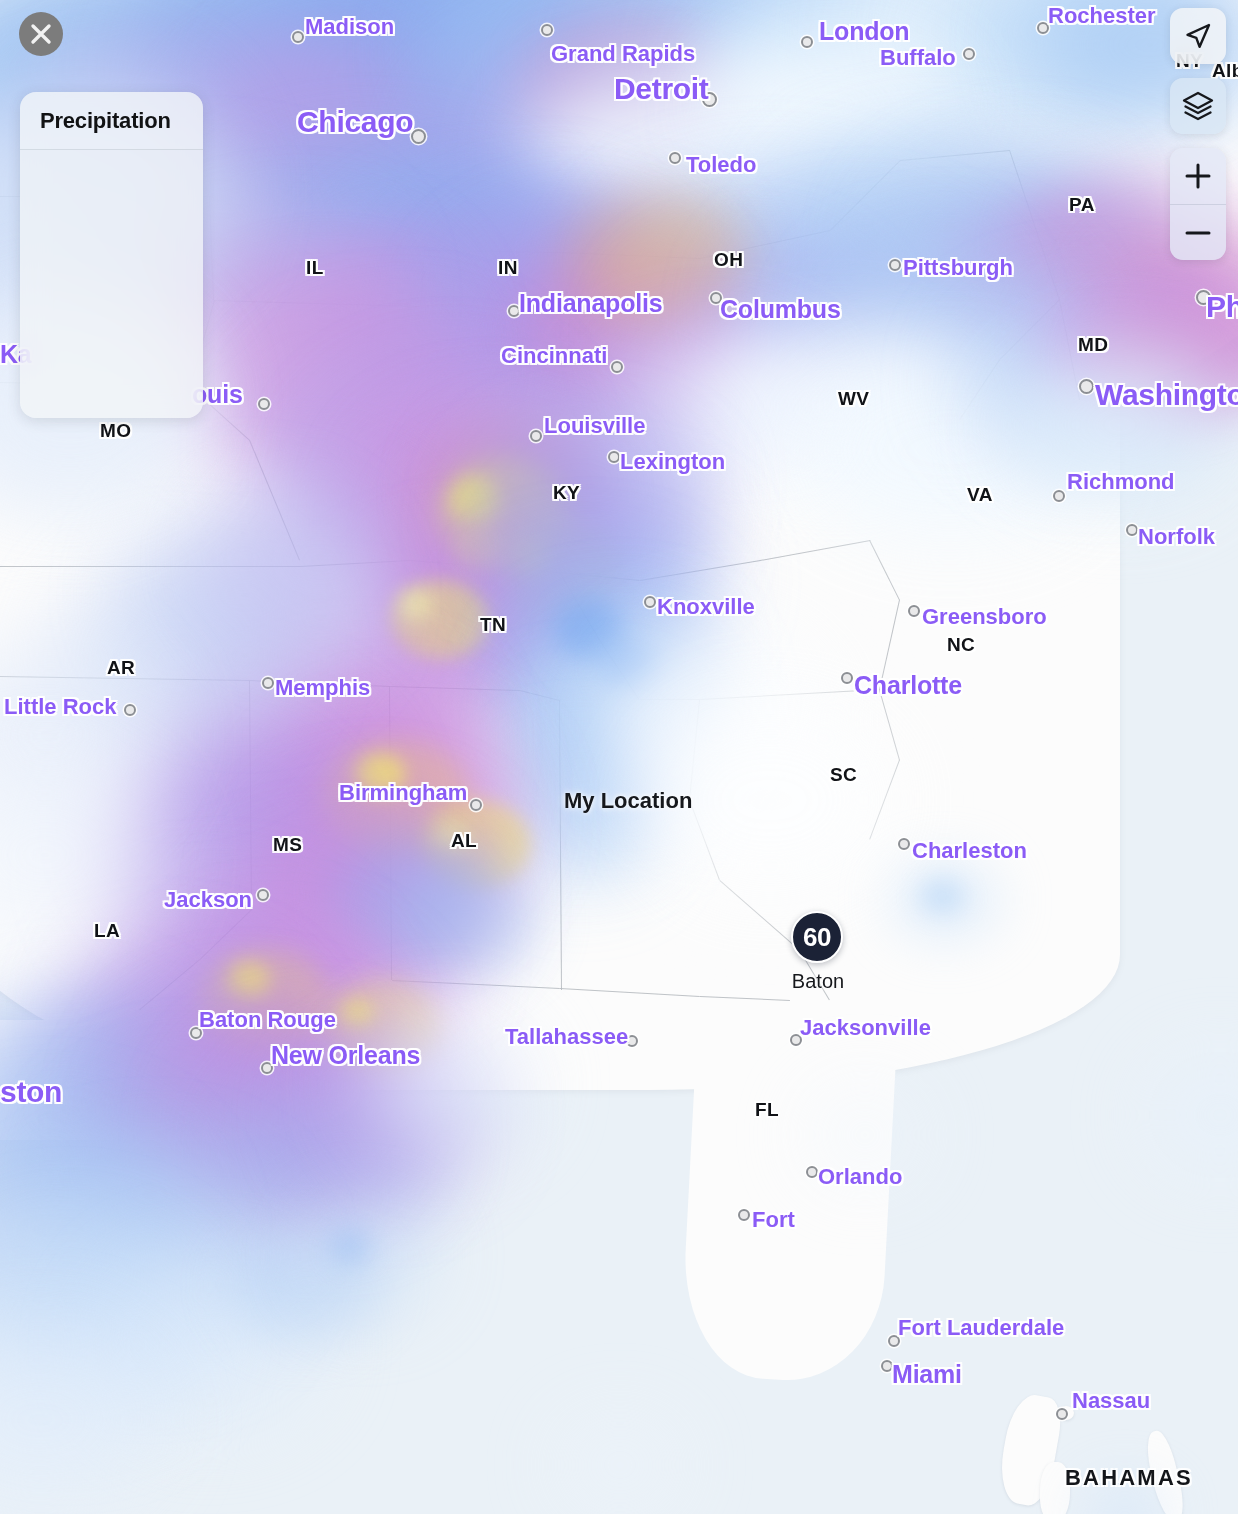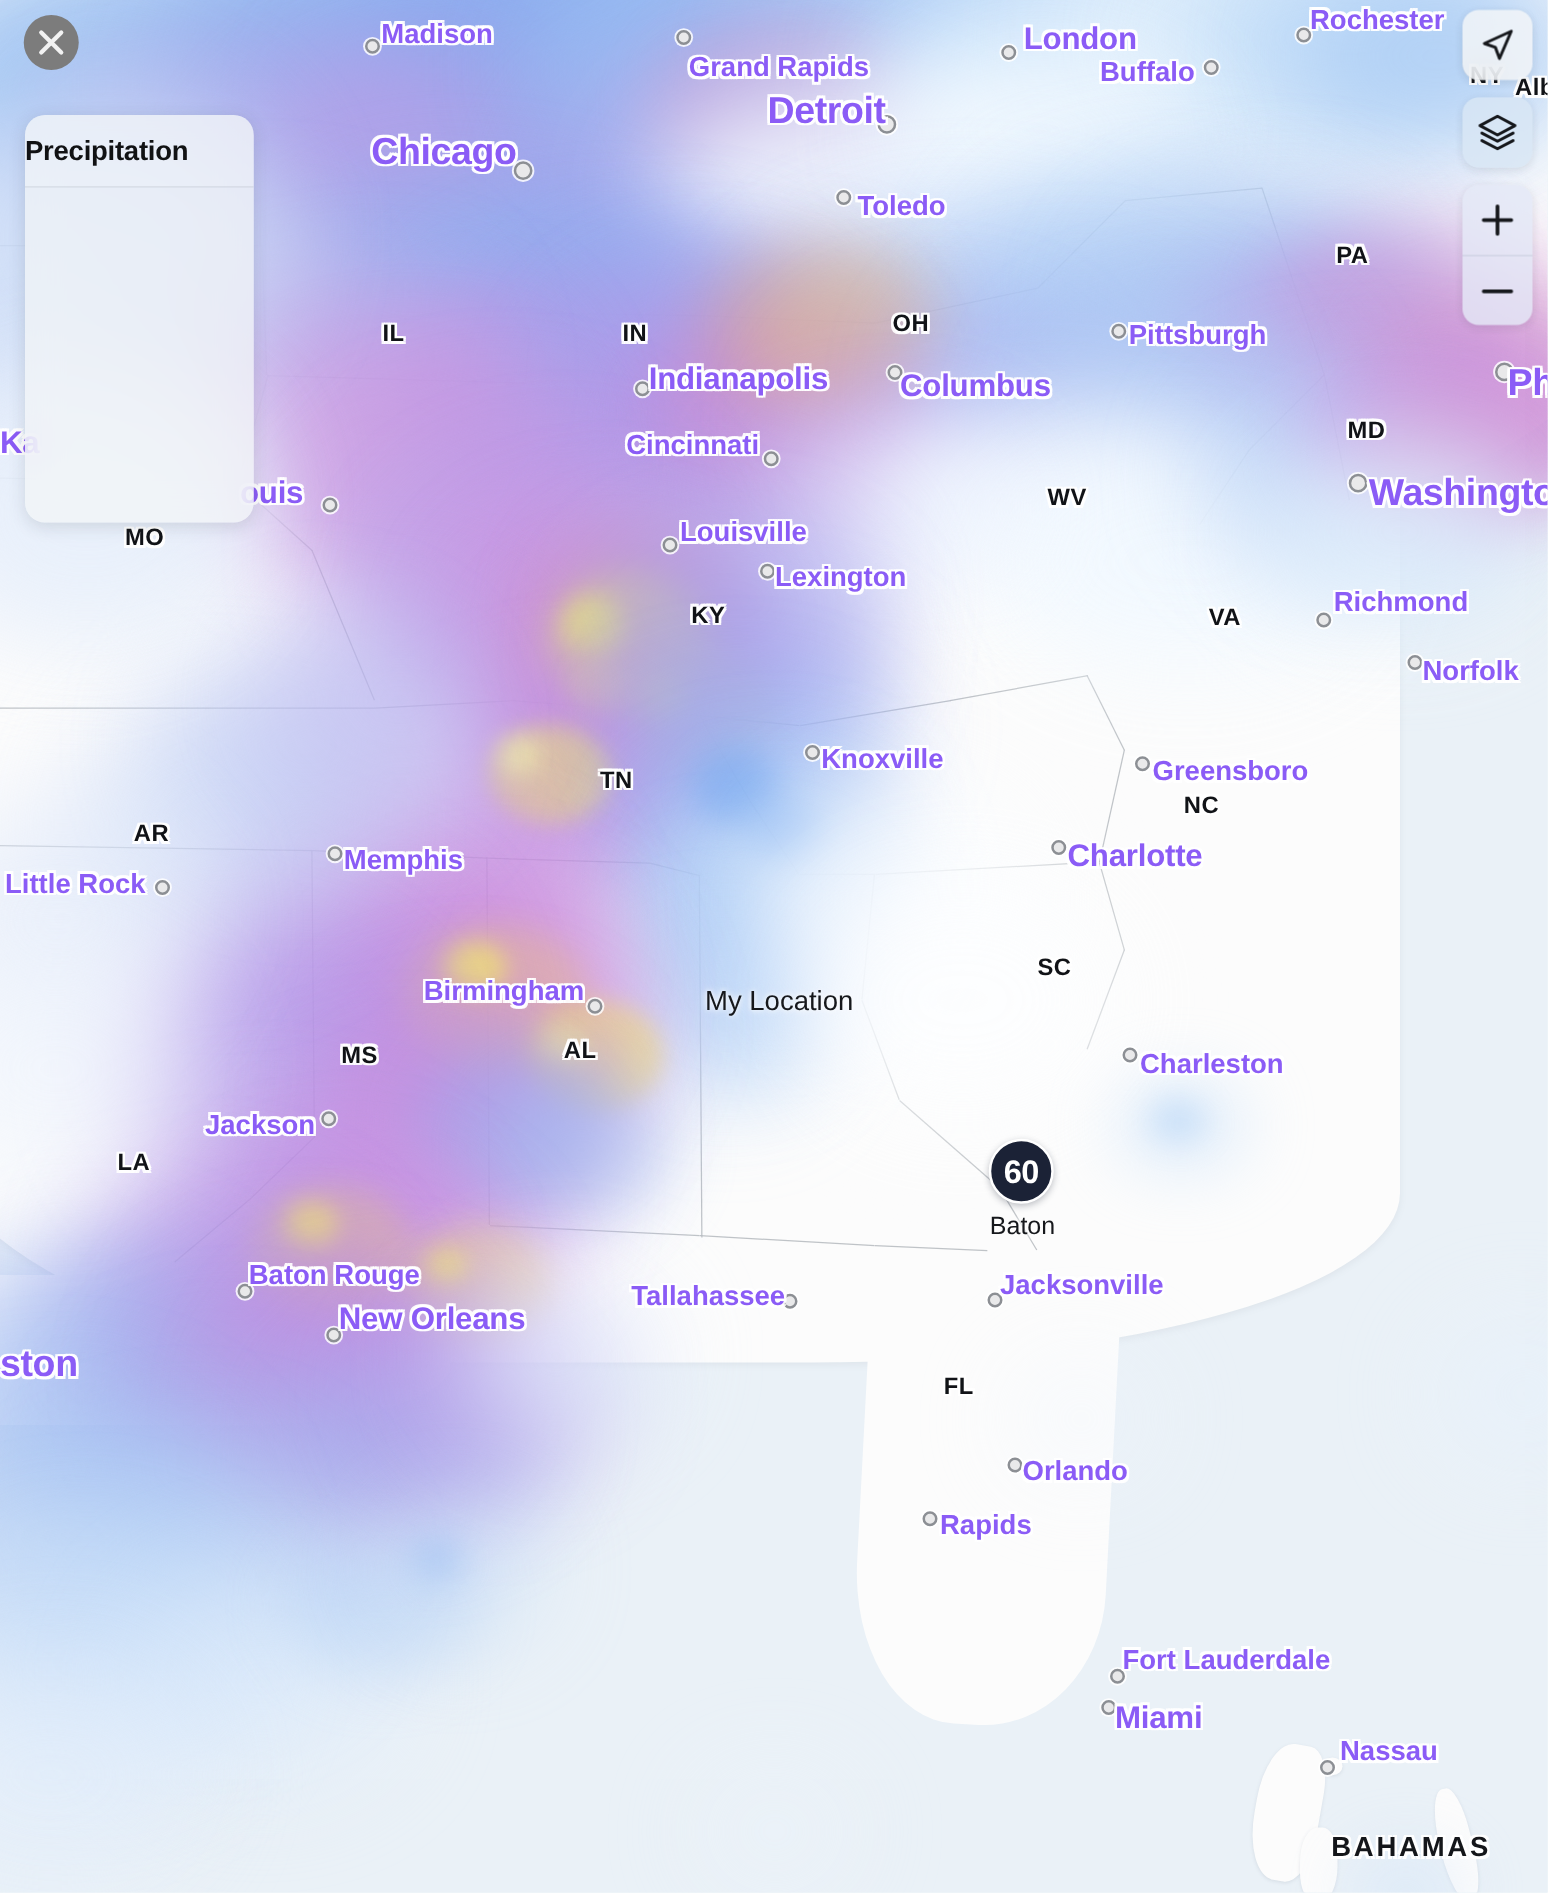--- a/index.html
+++ b/index.html
@@ -110,20 +110,21 @@
     overflow: hidden;
     background: rgba(243,245,247,0.74);
     backdrop-filter: blur(14px);
     -webkit-backdrop-filter: blur(14px);
     box-shadow: 0 3px 14px rgba(40,50,60,0.14);
     z-index: 40;
   }
   .legend-header {
     height: 58px;
     display: flex; align-items: center;
+    padding-left: 20px;
     border-bottom: 1px solid rgba(160,170,180,0.30);
     background: rgba(255,255,255,0.10);
   }
   .legend-title {
     font-size: 22px; font-weight: 700;
     color: #111214;
     letter-spacing: -0.2px;
   }
   .legend-body {
     position: relative;
@@ -304,21 +305,21 @@
     width: 0; height: 0;
     border-left: 9px solid transparent;
     border-right: 9px solid transparent;
     border-top: 18px solid #313133;
   }
   .loc-caption {
     position: absolute;
     left: 564px; top: 788px;
     width: 118px;
     text-align: center;
-    font-size: 22px; font-weight: 400;
+    font-size: 22px; font-weight: 700;
     color: #16181c;
     text-shadow: 0 0 4px rgba(255,255,255,.95), 0 0 8px rgba(255,255,255,.9);
     z-index: 35;
     white-space: nowrap;
     transform: translateX(-0px);
   }
 
   
   .hwy-shield {
     position: absolute;
@@ -595,21 +596,21 @@
         <div class="city-dot" style="left: 626px; top: 1035px;"></div>
         <div class="map-label sz-md" style="left: 505px; top: 1024px;">Tallahassee</div>
         <div class="city-dot" style="left: 790px; top: 1034px;"></div>
         <div class="map-label sz-md" style="left: 800px; top: 1015px;">Jacksonville</div>
         <div class="city-dot" style="left: 261px; top: 1062px;"></div>
         <div class="map-label sz-lg" style="left: 271px; top: 1041px;">New Orleans</div>
         <div class="map-label sz-xl" style="left: 0px; top: 1075px;">ston</div>
         <div class="city-dot" style="left: 806px; top: 1166px;"></div>
         <div class="map-label sz-md" style="left: 818px; top: 1164px;">Orlando</div>
         <div class="city-dot" style="left: 738px; top: 1209px;"></div>
-        <div class="map-label sz-md" style="left: 752px; top: 1207px;">Rapids</div>
+        <div class="map-label sz-md" style="left: 752px; top: 1207px;">Fort</div>
         <div class="city-dot" style="left: 888px; top: 1335px;"></div>
         <div class="map-label sz-md" style="left: 898px; top: 1315px;">Fort Lauderdale</div>
         <div class="city-dot" style="left: 881px; top: 1360px;"></div>
         <div class="map-label sz-lg" style="left: 892px; top: 1360px;">Miami</div>
         <div class="city-dot" style="left: 1056px; top: 1408px;"></div>
         <div class="map-label sz-md" style="left: 1072px; top: 1388px;">Nassau</div>
         <div class="state-label" style="left: 306px; top: 257px;">IL</div>
         <div class="state-label" style="left: 498px; top: 257px;">IN</div>
         <div class="state-label" style="left: 714px; top: 249px;">OH</div>
         <div class="state-label" style="left: 1021px; top: 194px; padding-left: 48px;">PA</div>

